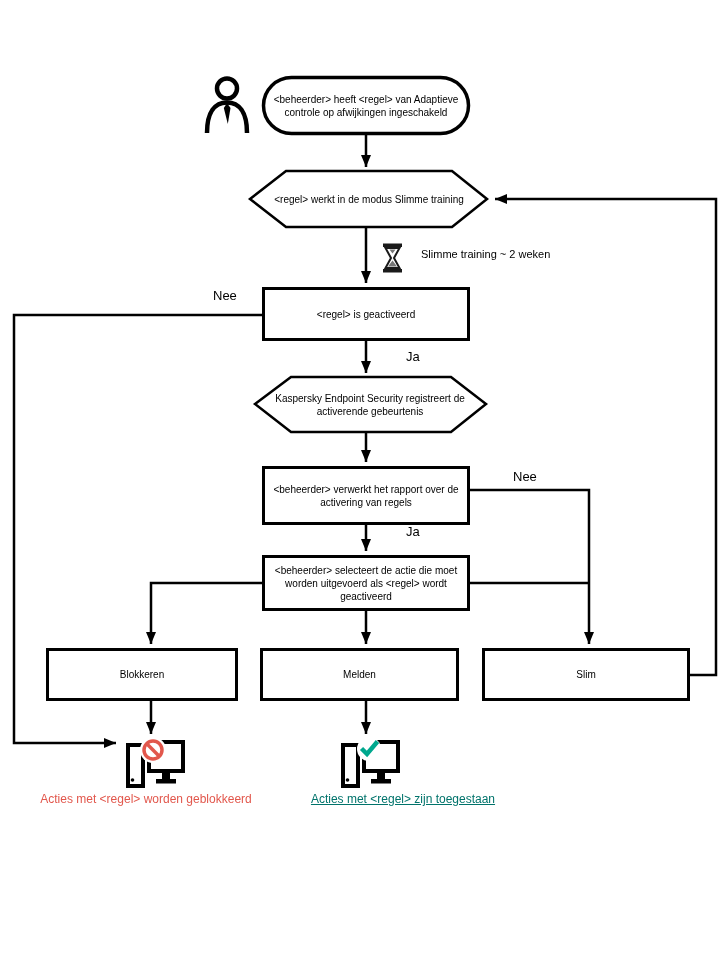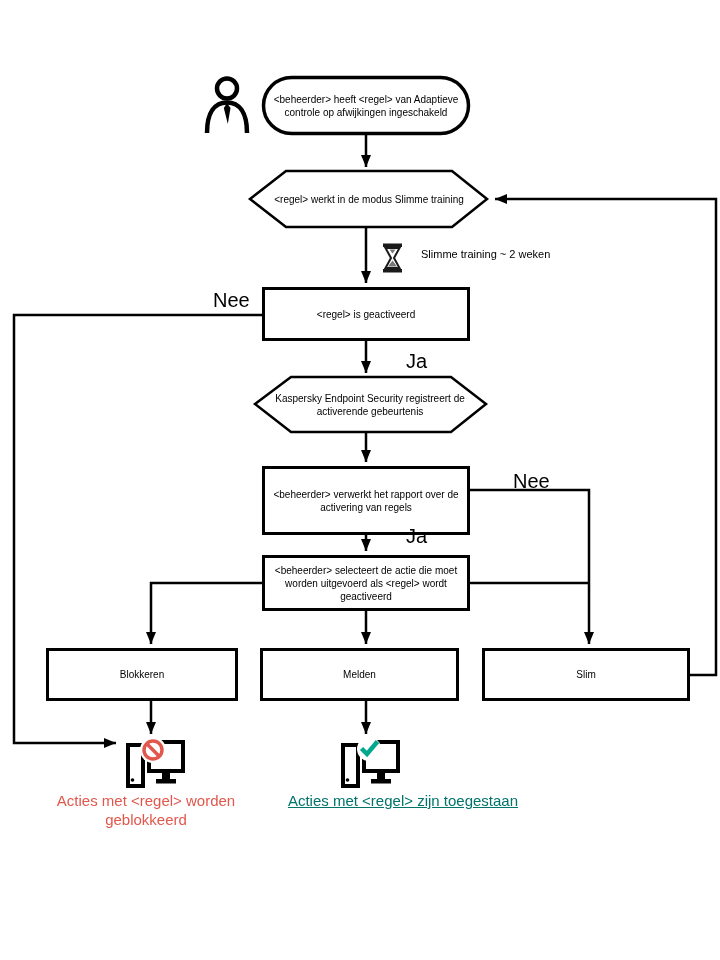--- a/index.html
+++ b/index.html
@@ -8,24 +8,24 @@
     font-family:"Liberation Sans", sans-serif;color:#000;overflow:hidden;
   }
   .layer{position:absolute;left:0;top:0;width:720px;height:960px;}
   .node{
     position:absolute;display:flex;align-items:center;justify-content:center;
     text-align:center;font-size:10px;line-height:1.3;box-sizing:border-box;
     z-index:2;
   }
   .rect-node{border:3px solid #000;background:#fff;padding:12px 8px;}
   .shape-text{padding:0 4px;z-index:3;}
-  .lbl{position:absolute;z-index:3;font-size:20px;line-height:1.15;}
+  .lbl{position:absolute;z-index:3;font-size:13px;line-height:1.15;}
   .lbl-small{font-size:11px;}
   .caption{
-    position:absolute;z-index:3;font-size:15px;line-height:1.25;text-align:center;
+    position:absolute;z-index:3;font-size:12px;line-height:1.25;text-align:center;
   }
   .caption-blocked{color:#e2574c;}
   .caption-allowed{color:#00736b;text-decoration:underline;}
   .icon{position:absolute;z-index:3;}
 </style>
 </head>
 <body>
 
 <div class="canvas">
 
@@ -70,21 +70,21 @@
   </svg>
 
   <div class="node shape-text" style="left:268px;top:79px;width:196px;height:53px">&lt;beheerder&gt; heeft &lt;regel&gt; van Adaptieve controle op afwijkingen ingeschakeld</div>
 
   <div class="node shape-text" style="left:266px;top:172px;width:206px;height:54px">&lt;regel&gt; werkt in de modus Slimme training</div>
 
   <div class="node rect-node" style="left:262px;top:287px;width:208px;height:54px">&lt;regel&gt; is geactiveerd</div>
 
   <div class="node shape-text" style="left:252px;top:378px;width:236px;height:53px">Kaspersky Endpoint Security registreert de activerende gebeurtenis</div>
 
-  <div class="node rect-node" style="left:262px;top:466px;width:208px;height:69px">&lt;beheerder&gt; verwerkt het rapport over de activering van regels</div>
+  <div class="node rect-node" style="left:262px;top:466px;width:208px;height:59px">&lt;beheerder&gt; verwerkt het rapport over de activering van regels</div>
 
   <div class="node rect-node" style="left:262px;top:555px;width:208px;height:56px">&lt;beheerder&gt; selecteert de actie die moet worden uitgevoerd als &lt;regel&gt; wordt geactiveerd</div>
 
   <div class="node rect-node" style="left:46px;top:648px;width:192px;height:53px">Blokkeren</div>
 
   <div class="node rect-node" style="left:260px;top:648px;width:199px;height:53px">Melden</div>
 
   <div class="node rect-node" style="left:482px;top:648px;width:208px;height:53px">Slim</div>
 
   <div class="lbl lbl-small" style="left:421px;top:248px">Slimme training ~ 2 weken</div>

